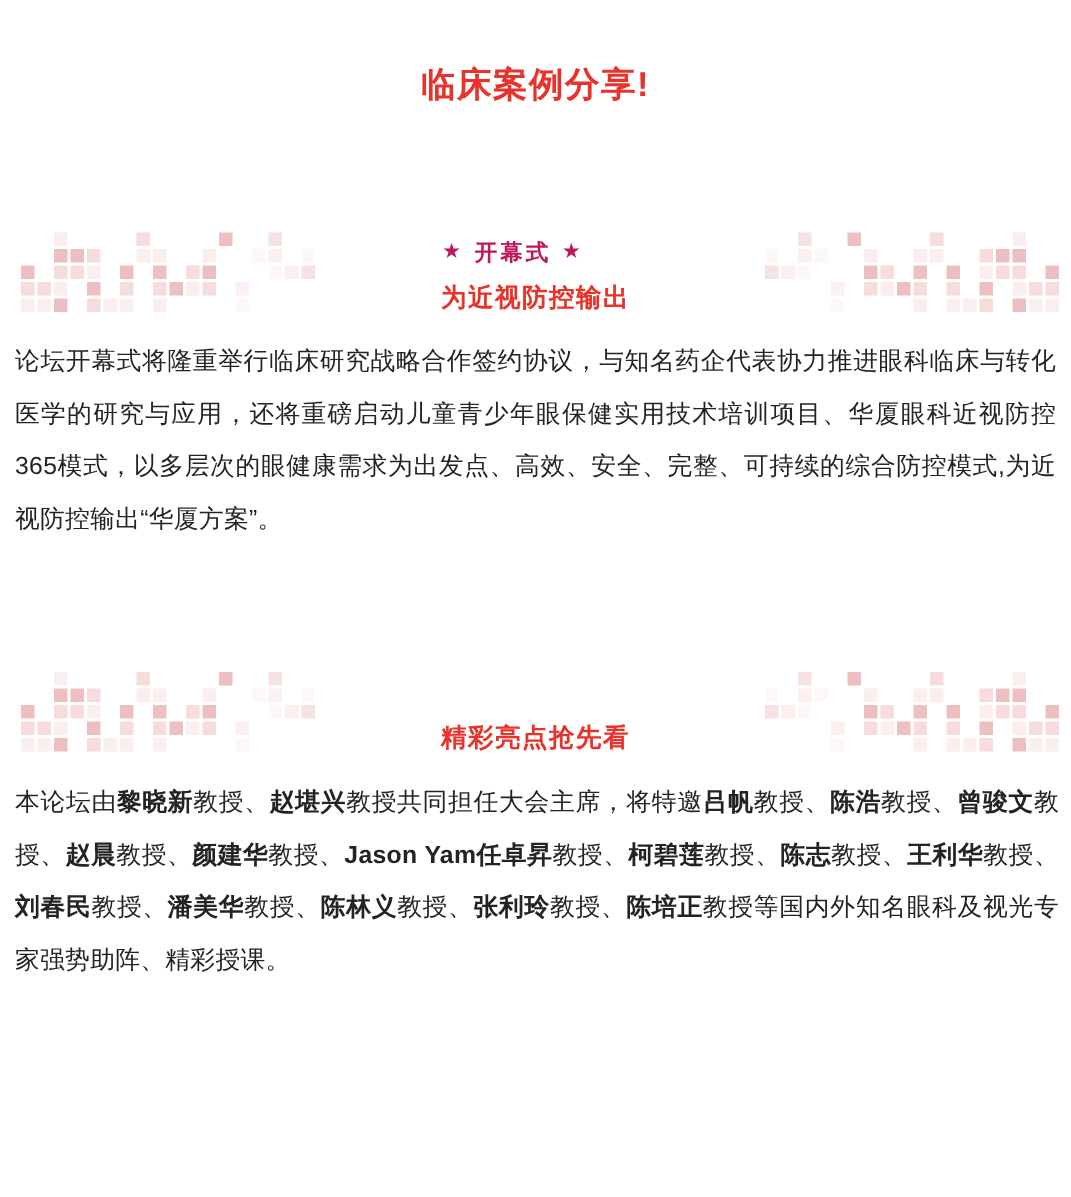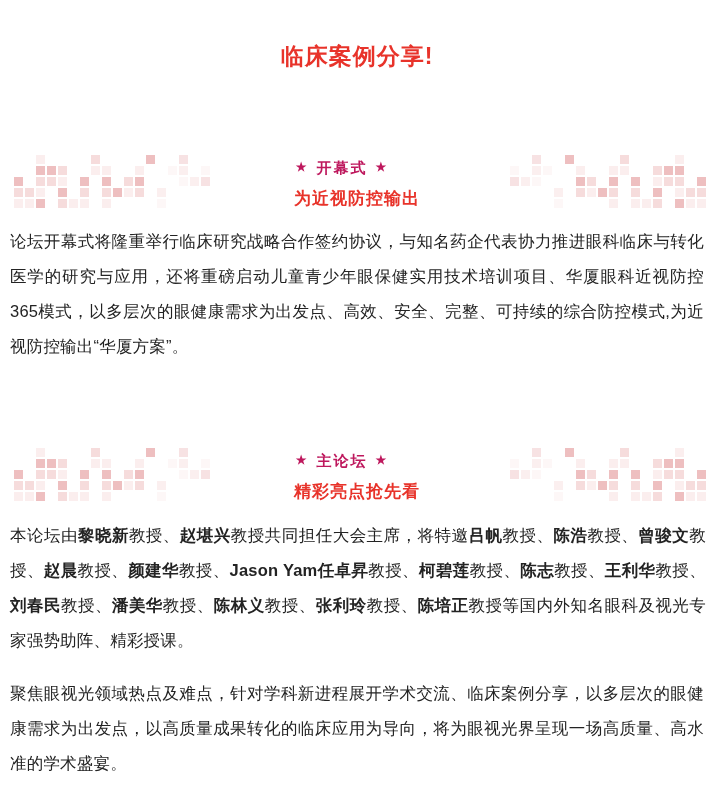--- a/index.html
+++ b/index.html
@@ -299,22 +299,18 @@
         <i style="left: 44px; top: 33px; width: 9px; height: 9px; opacity: 0.45;"></i>
         <i class="soft" style="left: 44px; top: 44px; width: 9px; height: 9px; opacity: 0.45;"></i>
         <i class="soft" style="left: 33px; top: 11px; width: 9px; height: 9px; opacity: 0.45;"></i>
         <i class="dark" style="left: 22px; top: 0px; width: 9px; height: 9px; opacity: 0.45;"></i>
         <i style="left: 22px; top: 11px; width: 9px; height: 9px; opacity: 0.45;"></i>
         <i class="soft" style="left: 22px; top: 22px; width: 9px; height: 9px; opacity: 0.45;"></i>
         <i style="left: 11px; top: 22px; width: 9px; height: 9px; opacity: 0.45;"></i>
         <i class="soft" style="left: 0px; top: 11px; width: 9px; height: 9px; opacity: 0.45;"></i>
         <i class="dark" style="left: 0px; top: 22px; width: 9px; height: 9px; opacity: 0.45;"></i>
       </div>
-    <div class="sec-line1">
-      <span class="star">★</span><span>主论坛</span><span class="star">★</span>
-    </div>
     <div class="sec-line2">精彩亮点抢先看</div>
   </div>
 
   <div class="body-text" id="para2"><span>本论坛由</span><b>黎晓新</b><span>教授、</span><b>赵堪兴</b><span>教授共同担任大会主席，将特邀</span><b>吕帆</b><span>教授、</span><b>陈浩</b><span>教授、</span><b>曾骏文</b><span>教授、</span><b>赵晨</b><span>教授、</span><b>颜建华</b><span>教授、</span><b>Jason Yam任卓昇</b><span>教授、</span><b>柯碧莲</b><span>教授、</span><b>陈志</b><span>教授、</span><b>王利华</b><span>教授、</span><b>刘春民</b><span>教授、</span><b>潘美华</b><span>教授、</span><b>陈林义</b><span>教授、</span><b>张利玲</b><span>教授、</span><b>陈培正</b><span>教授等国内外知名眼科及视光专家强势助阵、精彩授课。</span></div>
-  <div class="body-text" id="para3"><span>聚焦眼视光领域热点及难点，针对学科新进程展开学术交流、临床案例分享，以多层次的眼健康需求为出发点，以高质量成果转化的临床应用为导向，将为眼视光界呈现一场高质量、高水准的学术盛宴。</span></div>
 
 </div>
 
 </body></html>

